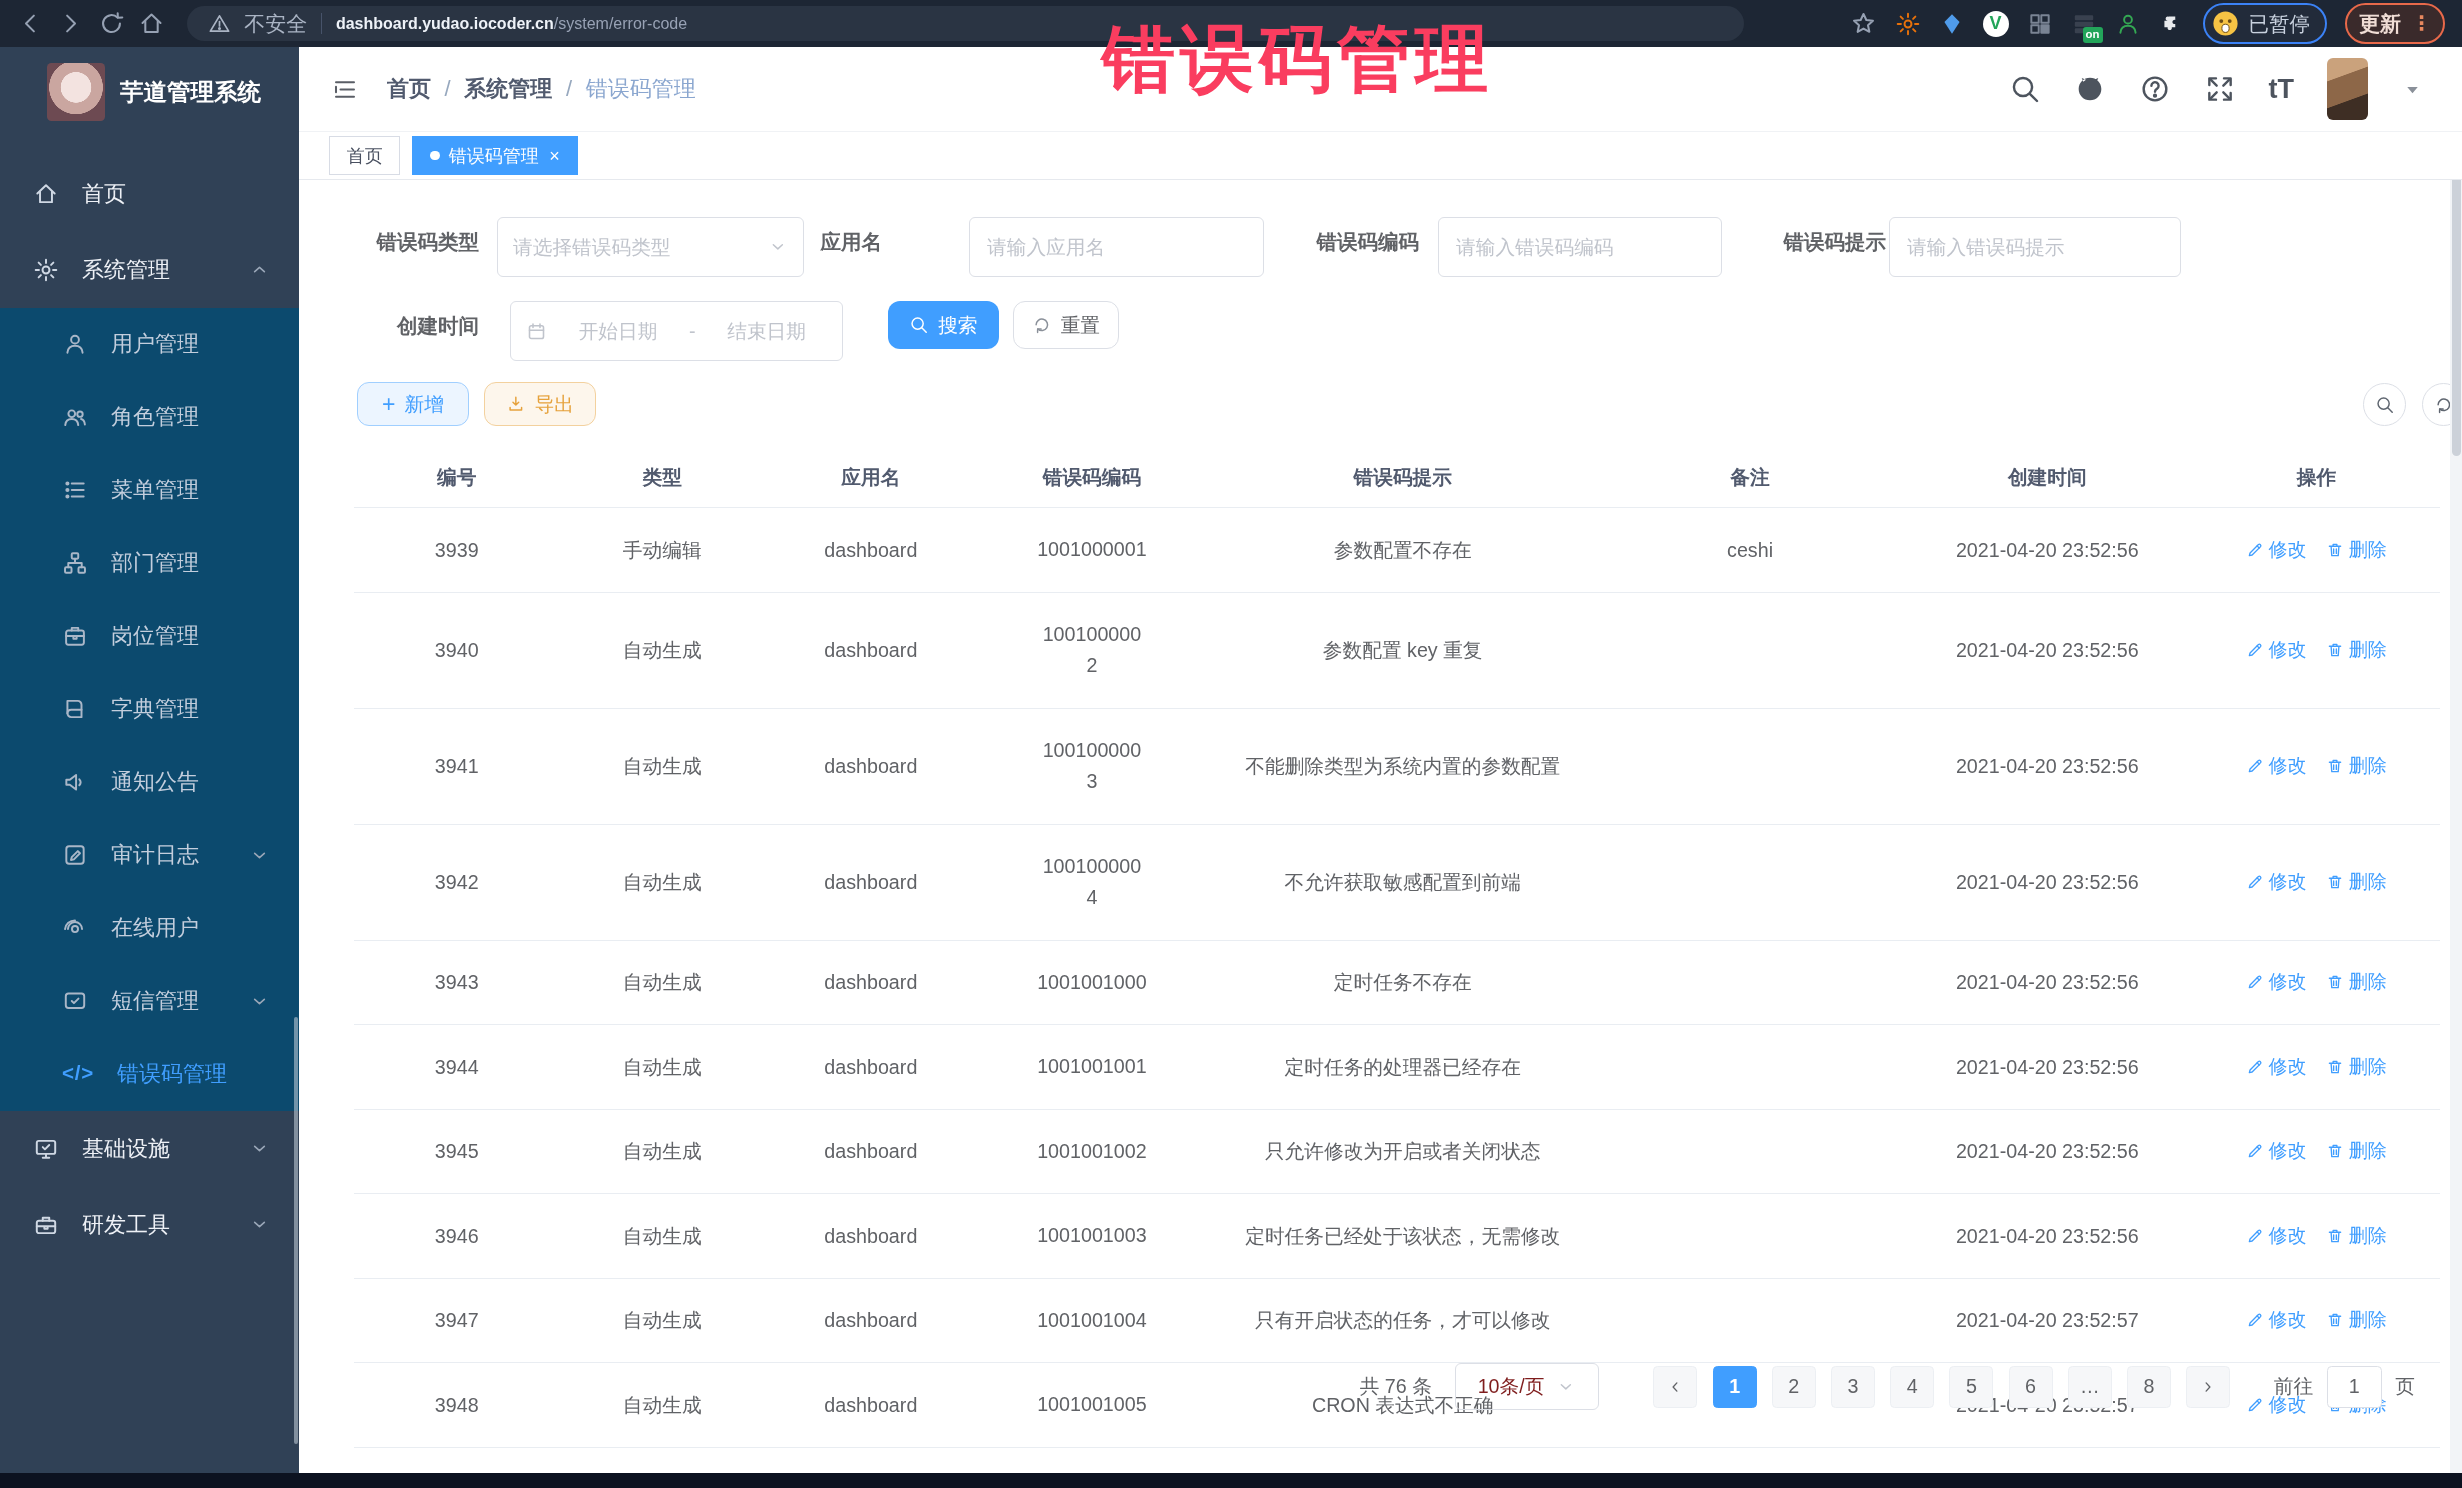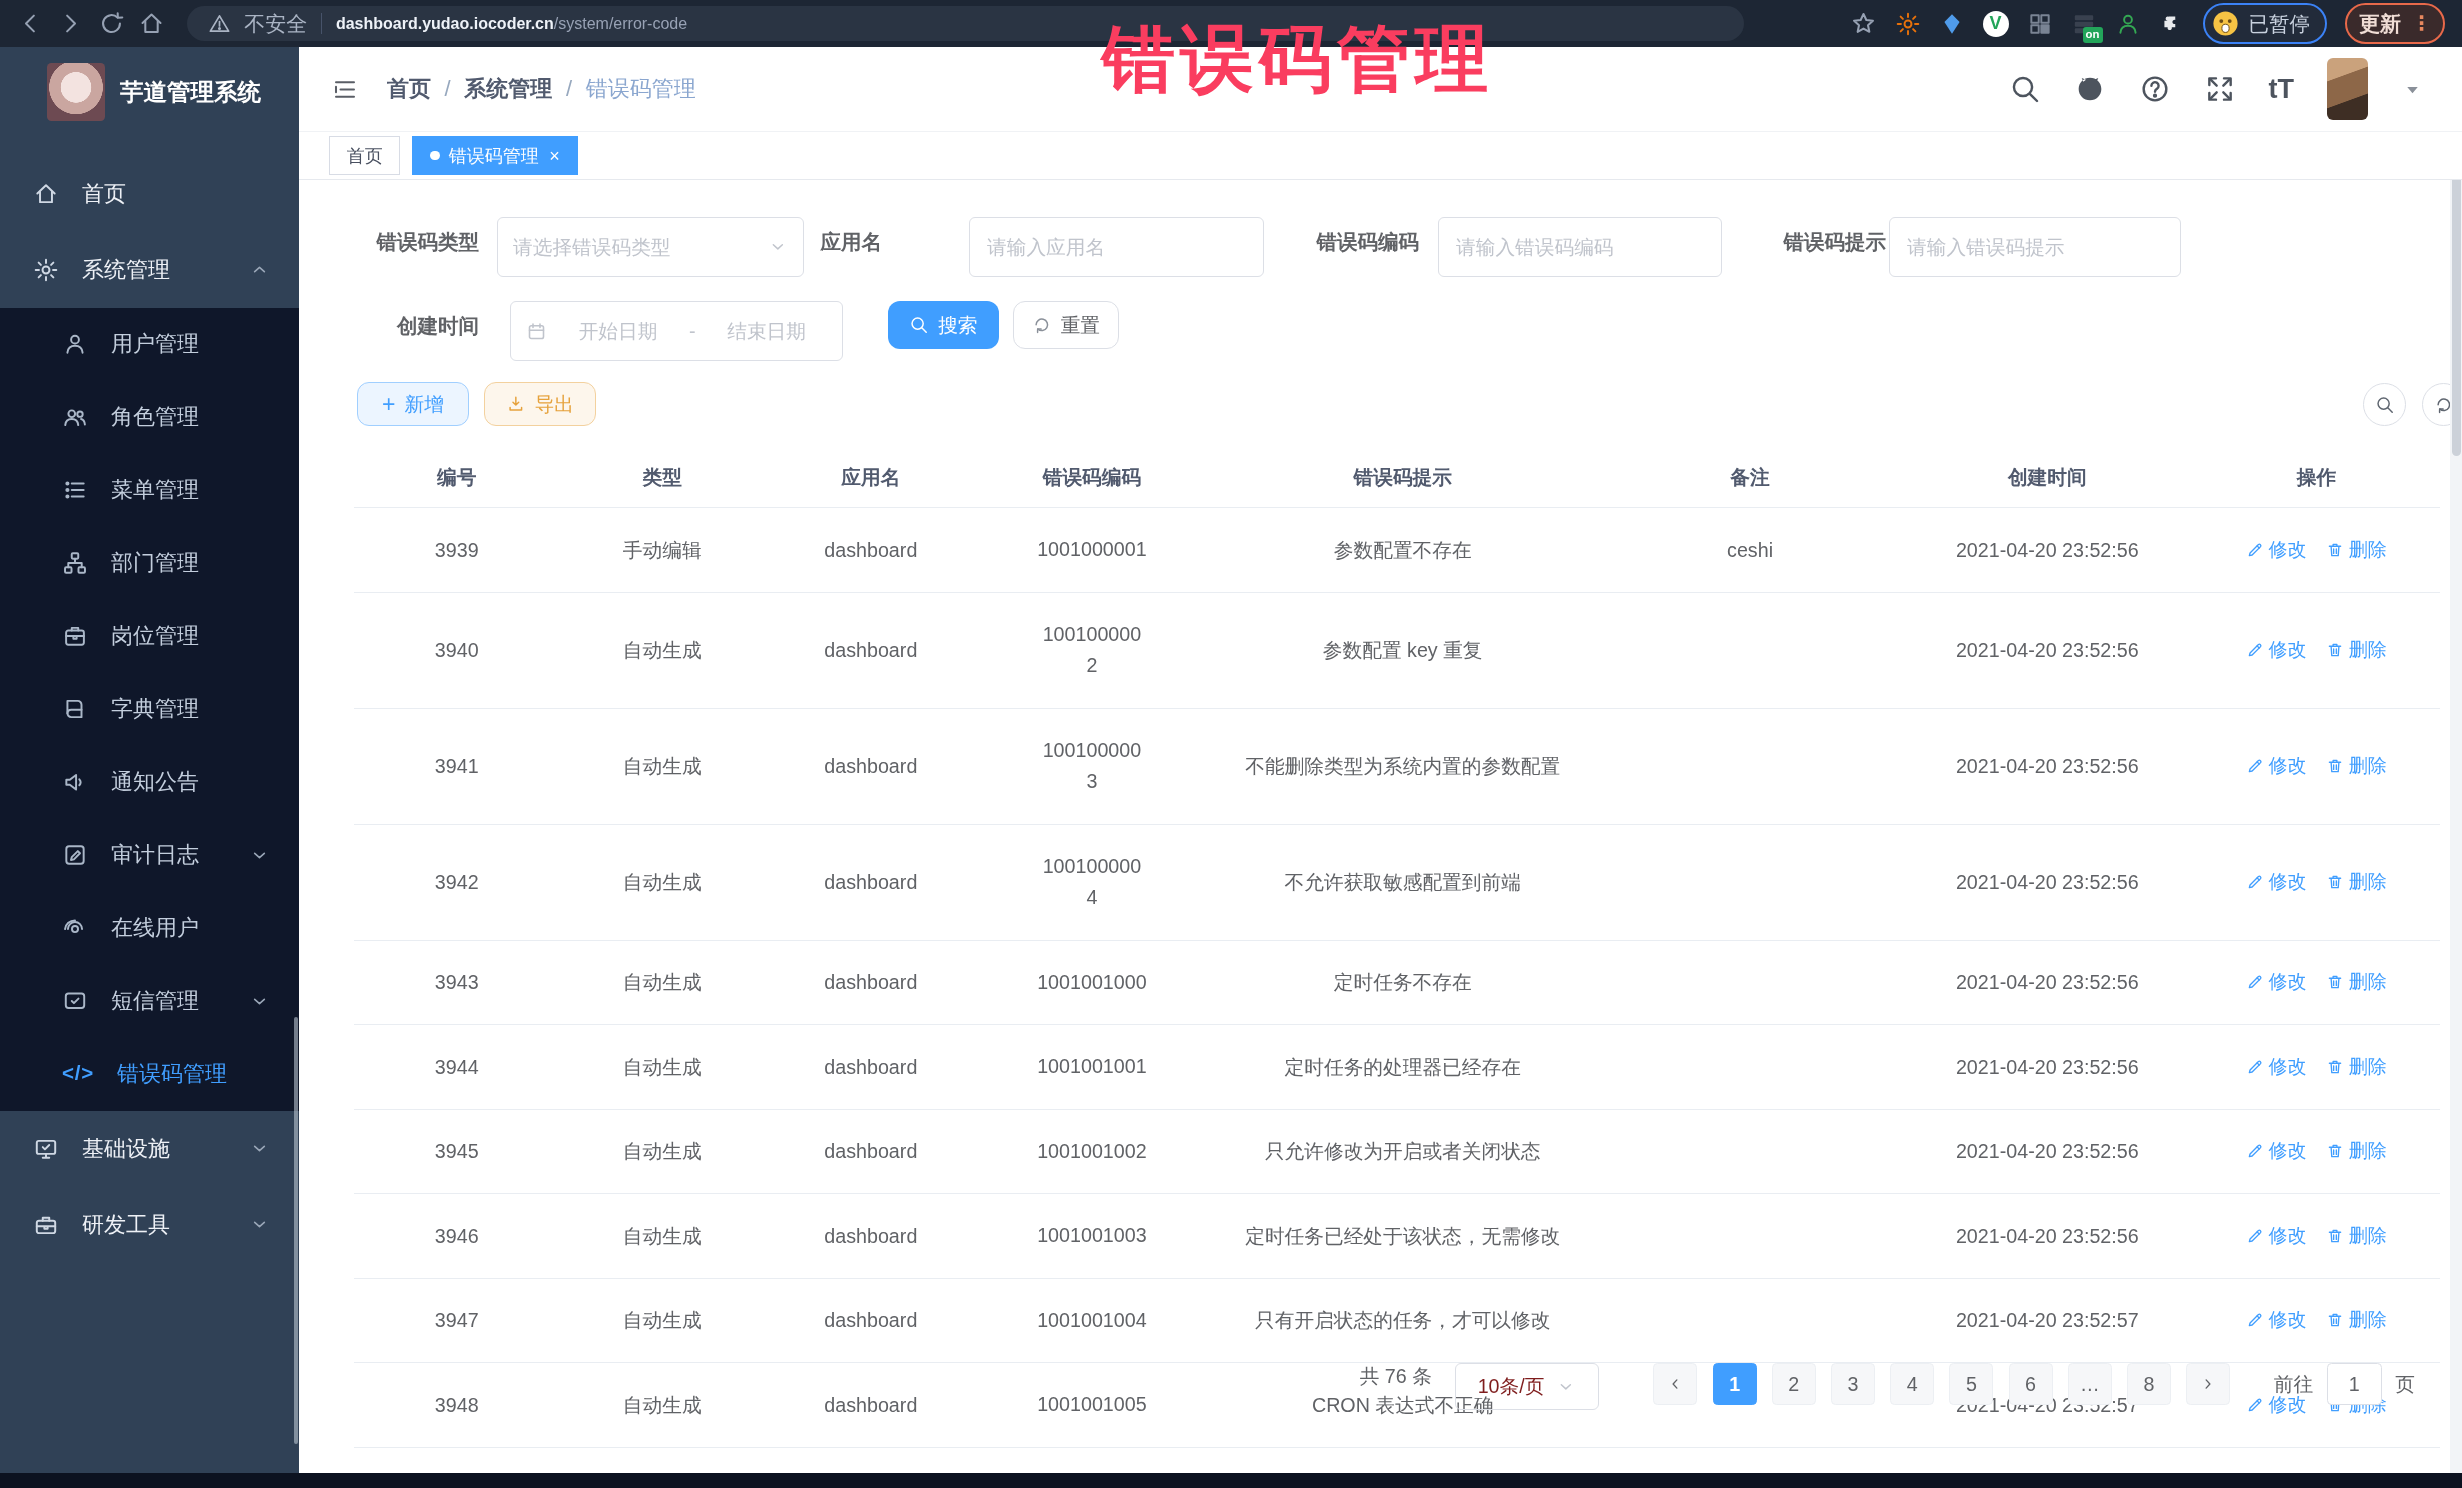--- a/index.html
+++ b/index.html
@@ -40,21 +40,21 @@
   .sidebar{position:absolute;left:0;top:47px;width:299px;height:1426px;background:#304156;overflow:hidden;}
   .side-logo{height:89px;display:flex;align-items:center;padding-left:47px;gap:15px;}
   .logo-img{width:58px;height:58px;border-radius:4.5px;
             background:radial-gradient(circle at 50% 42%,#f3e3e0 0 34%,#caa6a0 35% 60%,#6d4a52 61% 100%);}
   .logo-title{color:#fff;font-size:23.5px;font-weight:bold;}
   .menu{padding-top:19.7px;}
   .m-item{height:76px;display:flex;align-items:center;padding:0 29px 0 33px;cursor:pointer;
           color:#eef1f6;font-size:22px;}
   .m-item .m-ic{width:26px;height:26px;margin-right:23px;color:#cfd8e4;}
   .m-item .m-arrow{margin-left:auto;width:21px;height:21px;color:#9aa7b8;}
-  .submenu{background:#0f172a;}
+  .submenu{background:#0c4a6e;}
   .submenu .m-item{height:73px;padding-left:62px;color:#c3cedd;font-size:22px;}
   .submenu .m-item .m-ic{color:#aab7c8;}
   .m-item.active, .m-item.active .m-ic{color:#409eff;}
   .code-glyph{font-size:20.5px;font-weight:bold;letter-spacing:0.8px;width:auto !important;}
   .side-scroll{position:absolute;right:1.5px;top:68%;width:3.8px;height:30%;background:#c7d1dd;opacity:.55;border-radius:2.3px;}
 
   
   .navbar{position:absolute;left:299px;top:47px;right:0;height:85px;background:#fff;
           display:flex;align-items:center;border-bottom:0.8px solid #f0f2f5;box-sizing:border-box;z-index:2;}
   .hamburger{width:32px;height:27px;margin-left:30px;color:#5a5e66;}
@@ -108,21 +108,21 @@
   table{table-layout:fixed;}
   .tbl th{font-size:19.7px;font-weight:bold;color:#515a6e;padding:13.6px 6px 16.7px;text-align:center;}
   .tbl td{font-size:19.7px;color:#606266;padding:26px 6px;text-align:center;border-top:0.8px solid #e9edf2;}
   .tbl td.code-cell{white-space:pre-line;line-height:1.6;}
   .tbl tr:last-child td{border-bottom:0.8px solid #e9edf2;}
   .op-link{display:inline-flex;align-items:center;gap:4.5px;color:#409eff;font-size:19px;
            margin:0 9.8px;cursor:pointer;white-space:nowrap;}
   .op-link .icon{width:18px;height:18px;}
 
   
-  .pager{position:absolute;right:47px;top:1183px;display:flex;align-items:flex-start;font-size:19.7px;color:#606266;}
+  .pager{position:absolute;right:47px;top:1183px;display:flex;align-items:center;font-size:19.7px;color:#606266;}
   .total{margin-right:23px;}
   .size-select{width:142px;height:45px;border:0.8px solid #dcdfe6;border-radius:6px;display:flex;
                align-items:center;justify-content:center;gap:12px;color:#7f1d1d;margin-right:47px;cursor:pointer;}
   .pg{width:44px;height:42px;border-radius:4.5px;background:#f6f7f9;border:0.8px solid #eceff3;
       display:flex;align-items:center;justify-content:center;margin:0 7.6px;color:#606266;cursor:pointer;box-sizing:border-box;}
   .pg.active{background:#409eff;border-color:#409eff;color:#fff;font-weight:bold;}
   .pg .icon{width:18px;height:18px;}
   .goto{margin-left:36px;display:flex;align-items:center;gap:13.6px;}
   .goto input{width:55px;height:42px;border:0.8px solid #dcdfe6;border-radius:4.5px;text-align:center;
               font-size:19.7px;color:#606266;font-family:inherit;box-sizing:border-box;outline:none;}

